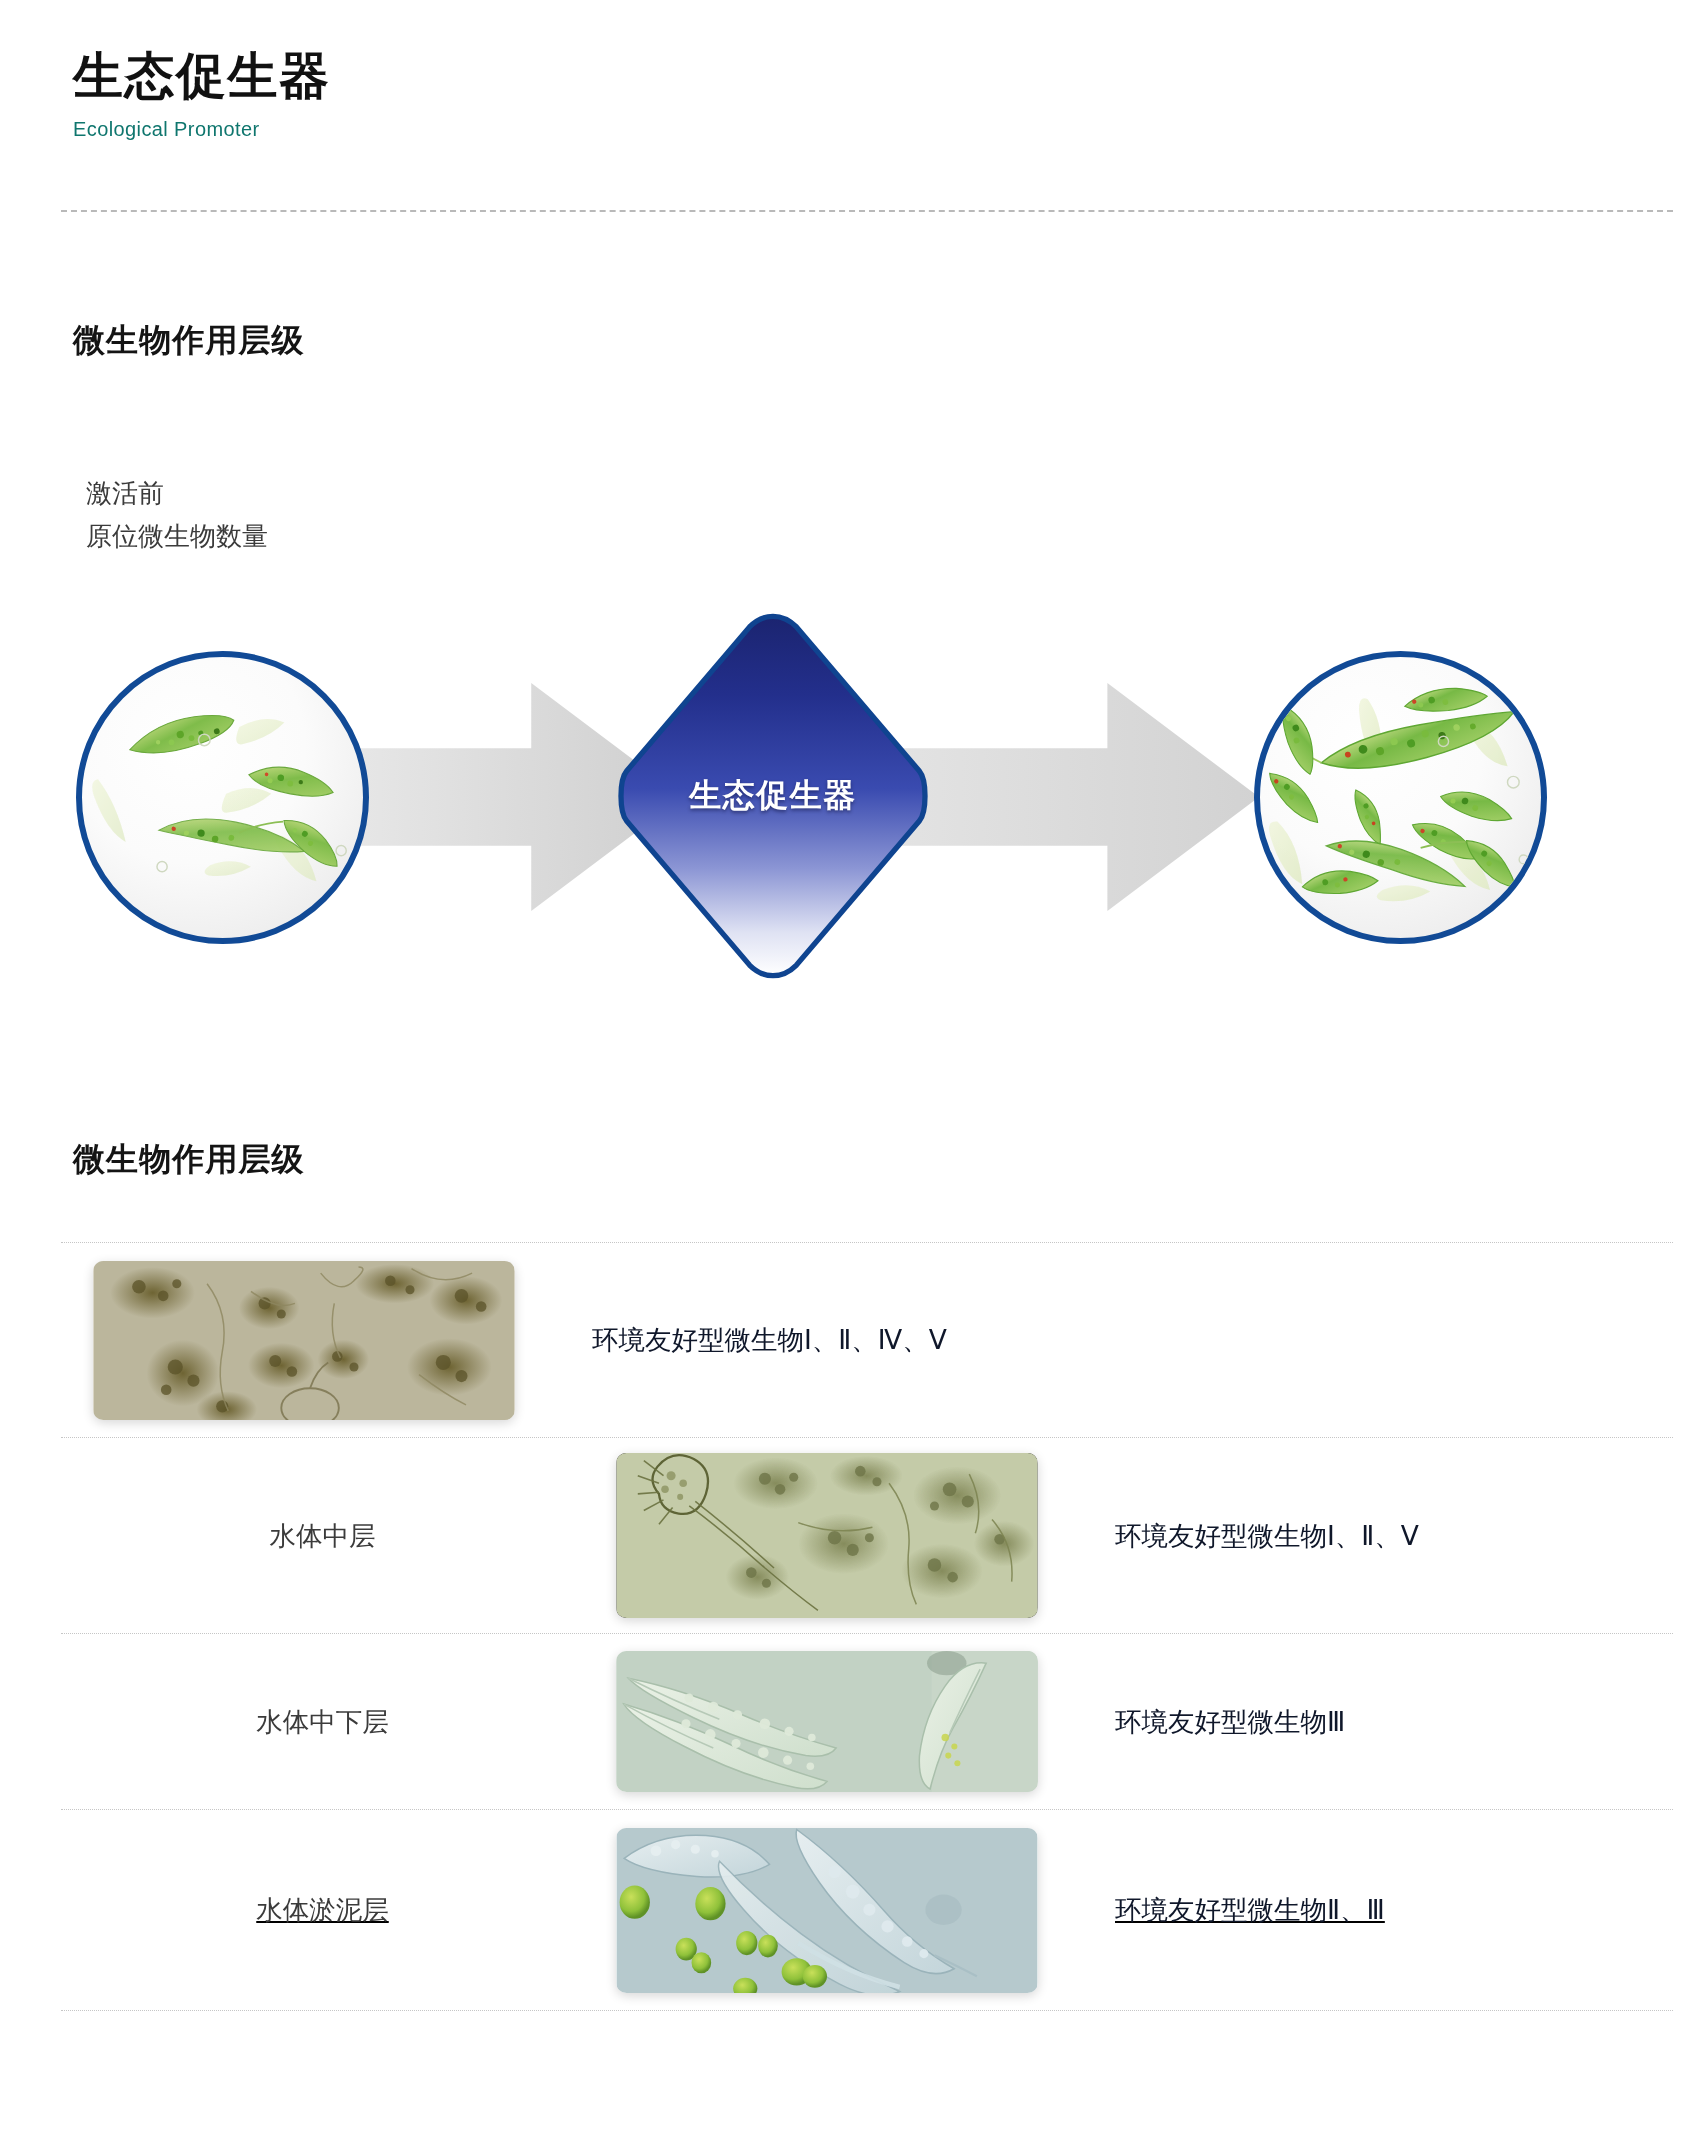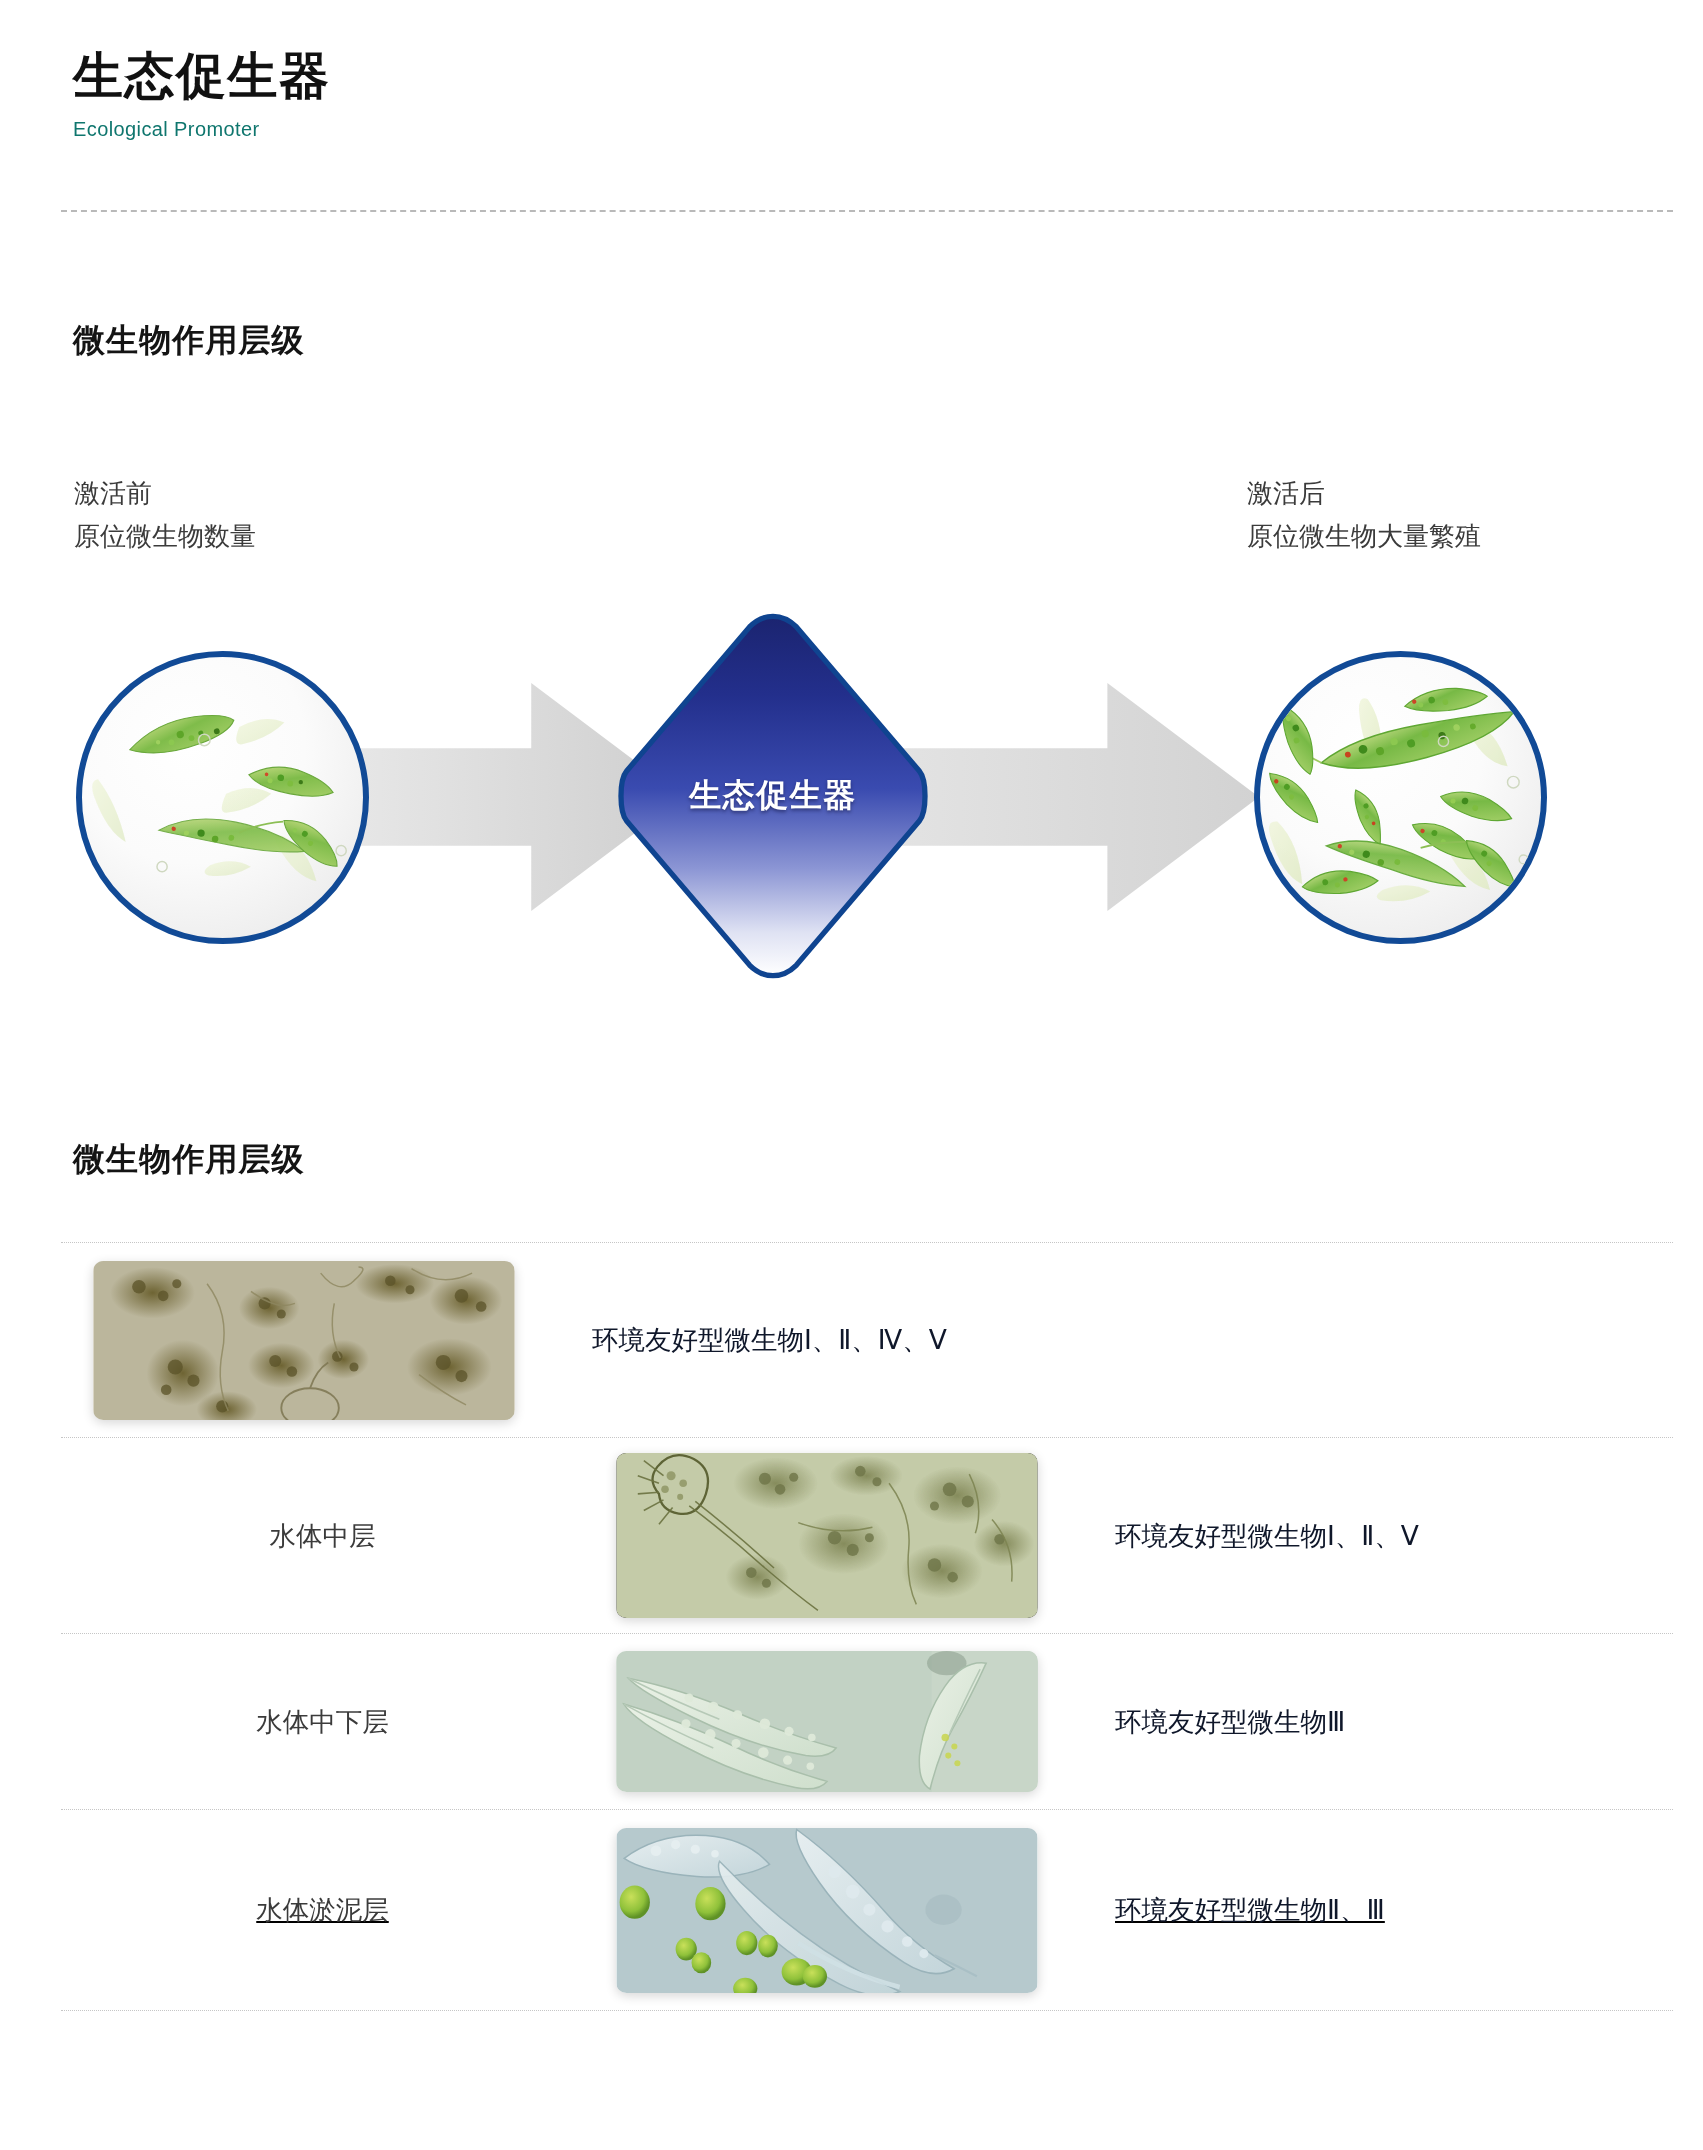--- a/index.html
+++ b/index.html
@@ -33,20 +33,21 @@
   }
   #sec1-heading { left: 73px; top: 319px; }
   #sec2-heading { left: 73px; top: 1138px; }
 
   
   .flow { position: absolute; left: 0; top: 455px; width: 1703px; height: 554px; }
 
   .flow-label {
     position: absolute; font-size: 26px; color: #3b3b3b; line-height: 1.65;
     white-space: nowrap;
+    margin-left: 12px;
   }
   #flow-label-before { left: 74px; top: 16.7px; }
   #flow-label-after  { left: 1247px; top: 16.7px; }
 
   
   .circle {
     position: absolute; border-radius: 50%;
     border: 6.8px solid #114a96;
     background: radial-gradient(circle at 38% 32%, #ffffff 0%, #fbfbfb 45%, #eeeeee 78%, #e4e4e4 100%);
     overflow: hidden;
@@ -116,24 +117,20 @@
 
   <div class="sec-heading" id="sec1-heading">微生物作用层级</div>
 
   <div class="flow">
 
     <div class="flow-label" id="flow-label-before">
       <div>激活前</div>
       <div>原位微生物数量</div>
     </div>
 
-    <div class="flow-label" id="flow-label-after">
-      <div>激活后</div>
-      <div>原位微生物大量繁殖</div>
-    </div>
 
     <div class="arrows">
       <svg viewBox="0 0 1360 300" preserveAspectRatio="none" aria-hidden="true">
         <defs>
           <linearGradient id="agrad1" x1="0" y1="0" x2="1" y2="0">
             <stop offset="0%" stop-color="#f0f0f0"></stop>
             <stop offset="100%" stop-color="#cfcfcf"></stop>
           </linearGradient>
           <linearGradient id="agrad2" x1="0" y1="0" x2="1" y2="0">
             <stop offset="0%" stop-color="#ededed"></stop>

